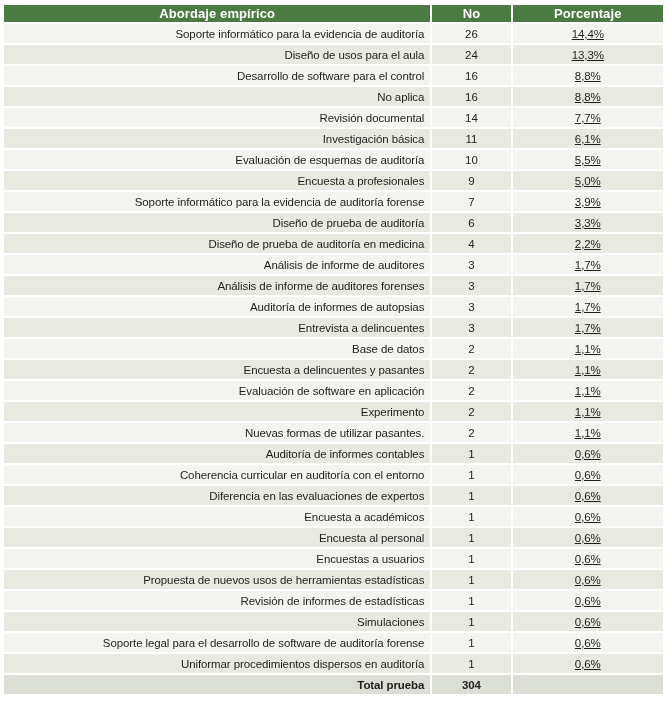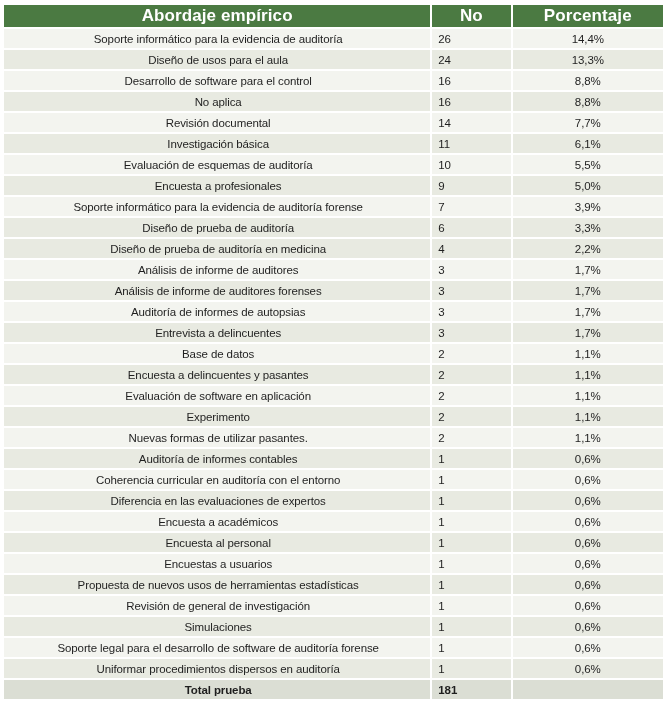--- a/index.html
+++ b/index.html
@@ -30,41 +30,41 @@
     border-collapse: separate;
     border-spacing: 2px;
     table-layout: fixed;
   }
   col.c-label { width: 425px; }
   col.c-count { width: 78px; }
   col.c-pct   { width: 150px; }
   th {
     background: var(--header-bg);
     color: var(--header-text);
-    font-size: 17px;
+    font-size: 13px;
     font-weight: bold;
     height: 17px;
     padding: 1px 4px;
     text-align: center;
     letter-spacing: 0.1px;
     vertical-align: middle;
   }
   td {
     font-size: 11.5px;
     color: var(--text);
     height: 19px;
     padding: 1px 6px;
     vertical-align: middle;
     letter-spacing: -0.1px;
     white-space: nowrap;
     overflow: hidden;
   }
-  td.cell-label { text-align: center; padding-left: 8px; }
-  td.cell-count { text-align: left; }
-  td.cell-pct   { text-align: center; }
+  td.cell-label { text-align: right; padding-left: 8px; }
+  td.cell-count { text-align: center; }
+  td.cell-pct   { text-align: center; text-decoration: underline; }
   tr.row-light td { background: var(--row-light); }
   tr.row-dark td  { background: var(--row-dark); }
   tr.total-row td {
     background: var(--total-bg);
     font-weight: bold;
   }
 </style>
 </head>
 <body>
 
@@ -241,21 +241,21 @@
           <td class="cell-pct">0,6%</td>
         </tr>
 
         <tr class="row-dark">
           <td class="cell-label">Propuesta de nuevos usos de herramientas estadísticas</td>
           <td class="cell-count">1</td>
           <td class="cell-pct">0,6%</td>
         </tr>
 
         <tr class="row-light">
-          <td class="cell-label">Revisión de general de investigación</td>
+          <td class="cell-label">Revisión de informes de estadísticas</td>
           <td class="cell-count">1</td>
           <td class="cell-pct">0,6%</td>
         </tr>
 
         <tr class="row-dark">
           <td class="cell-label">Simulaciones</td>
           <td class="cell-count">1</td>
           <td class="cell-pct">0,6%</td>
         </tr>
 
@@ -267,18 +267,18 @@
 
         <tr class="row-dark">
           <td class="cell-label">Uniformar procedimientos dispersos en auditoría</td>
           <td class="cell-count">1</td>
           <td class="cell-pct">0,6%</td>
         </tr>
       </tbody>
     <tbody>
       <tr class="total-row">
         <td class="cell-label">Total prueba</td>
-        <td class="cell-count">181</td>
+        <td class="cell-count">304</td>
         <td class="cell-pct"></td>
       </tr>
     </tbody>
   </table>
 </div>
 
 </body></html>

